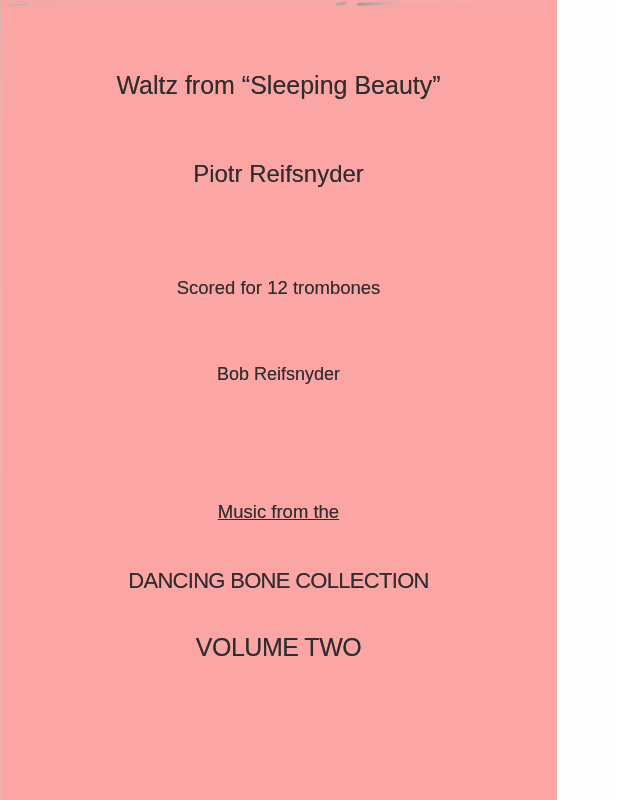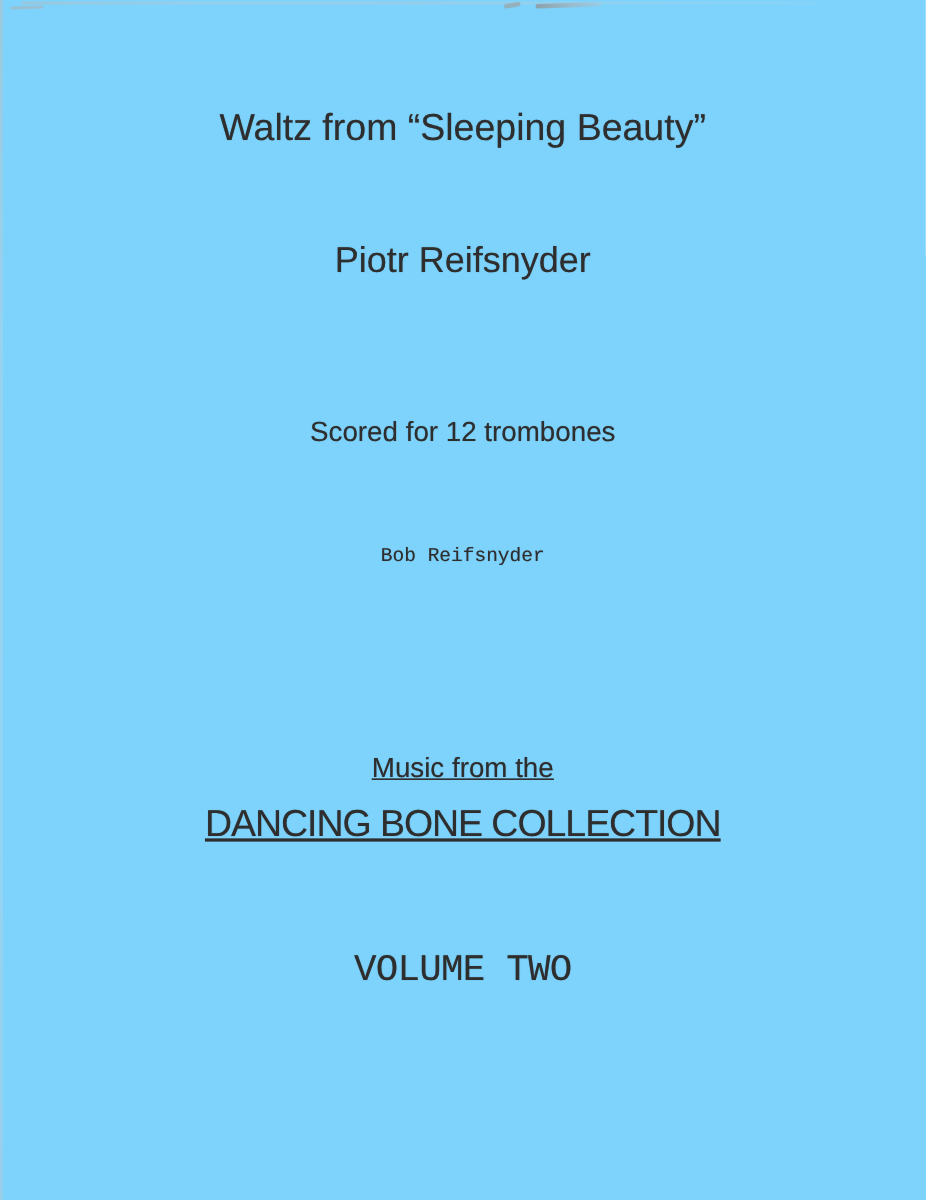--- a/index.html
+++ b/index.html
@@ -11,42 +11,43 @@
     height: 800px;
     background: #fefefe;
     font-family: "Liberation Sans", sans-serif;
     overflow: hidden;
     position: relative;
   }
   .page {
     position: absolute;
     left: 0;
     top: 0;
-    width: 617px;
+    width: 525px;
     height: 800px;
-    background: #7dd3fc;
+    background: #fca5a5;
+    padding-left: 32px;
   }
   .line {
     position: absolute;
     left: 0;
     width: 100%;
     text-align: center;
     color: #2e2e2e;
     line-height: 1.15;
     white-space: pre;
     text-shadow: 0 0 0.6px rgba(46,46,46,0.55);
   }
   .piece-title   { top: 71px;  font-size: 25px; }
   .composer      { top: 160px; font-size: 24px; }
   .scoring       { top: 277px; font-size: 18.5px; }
   .arranged      { top: 321px; font-size: 18.5px; }
-  .arranger      { top: 364px; font-size: 13px; font-family: Liberation Mono, monospace; }
+  .arranger      { top: 364px; font-size: 18px; }
   .coll-prefix   { top: 501px; font-size: 18.5px; text-decoration: underline; }
-  .coll-title    { top: 535px; font-size: 25px; letter-spacing: -0.7px; text-decoration: underline; }
-  .volume        { top: 633px; font-size: 25px; letter-spacing: -0.5px; font-family: Liberation Mono, monospace; }
+  .coll-title    { top: 568px; font-size: 22px; letter-spacing: -0.7px; }
+  .volume        { top: 633px; font-size: 25px; letter-spacing: -0.5px; }
   .copyright     { top: 662px; font-size: 14px; }
 
   
   .artifact { position: absolute; pointer-events: none; }
   .edge-left {
     left: 0; top: 0; width: 2px; height: 800px;
     background: linear-gradient(180deg,
       rgba(190,190,190,0.45) 0%,
       rgba(210,210,210,0.30) 30%,
       rgba(215,215,215,0.25) 70%,

